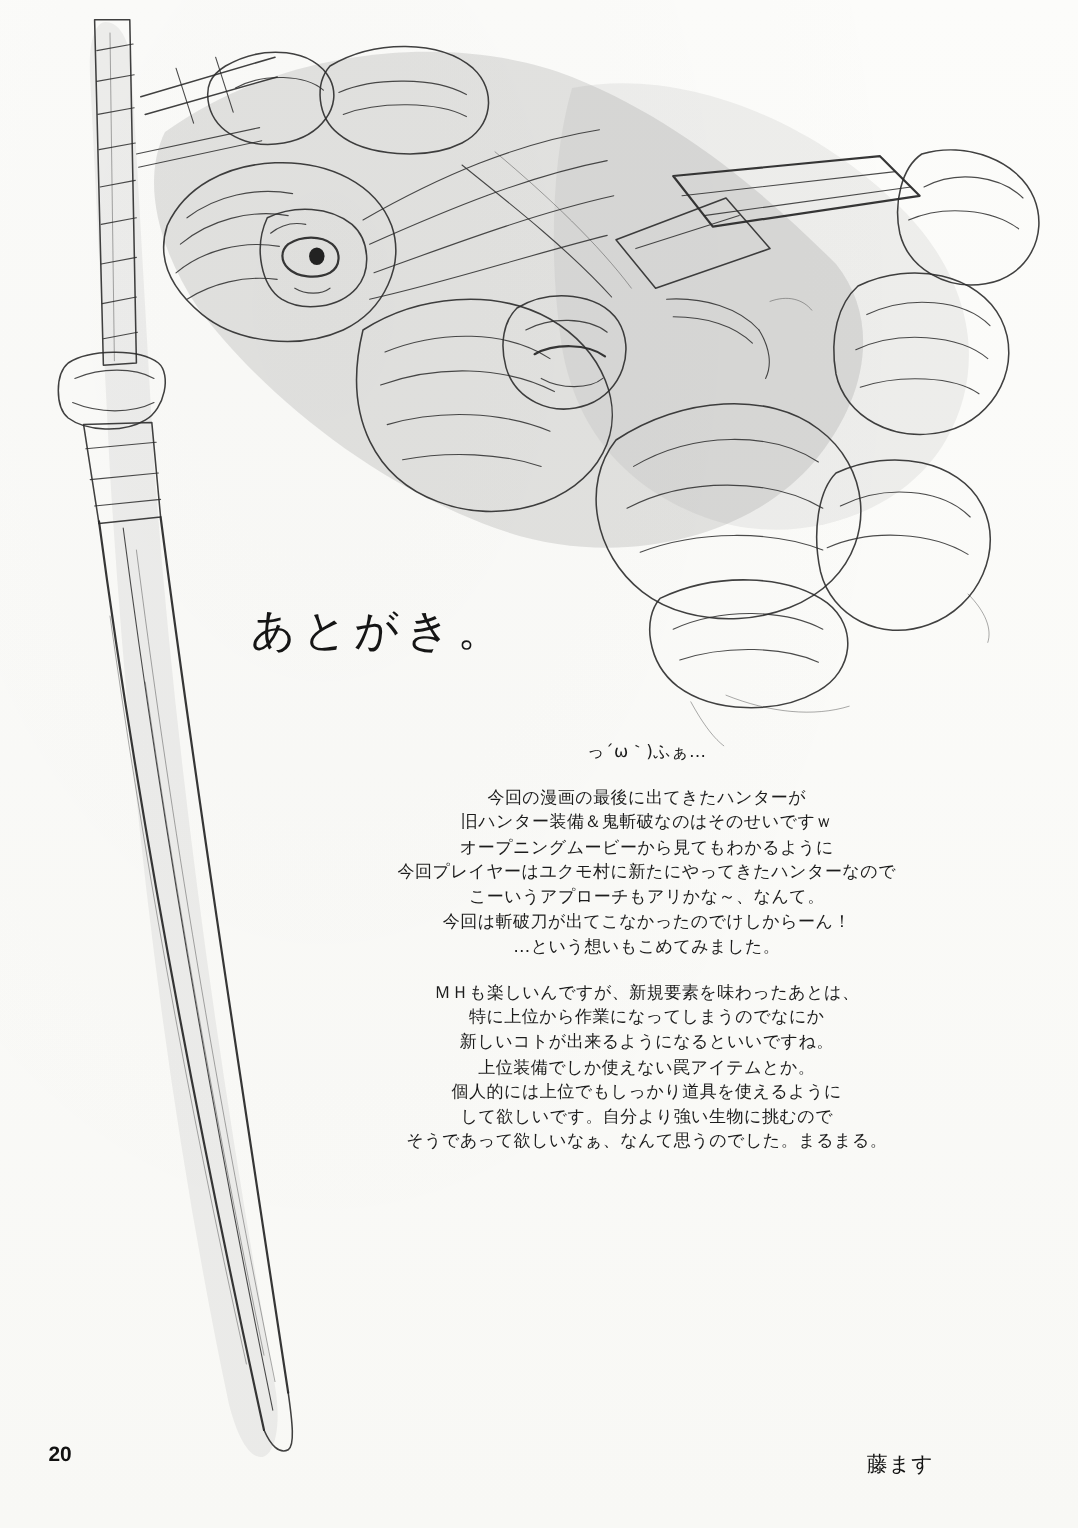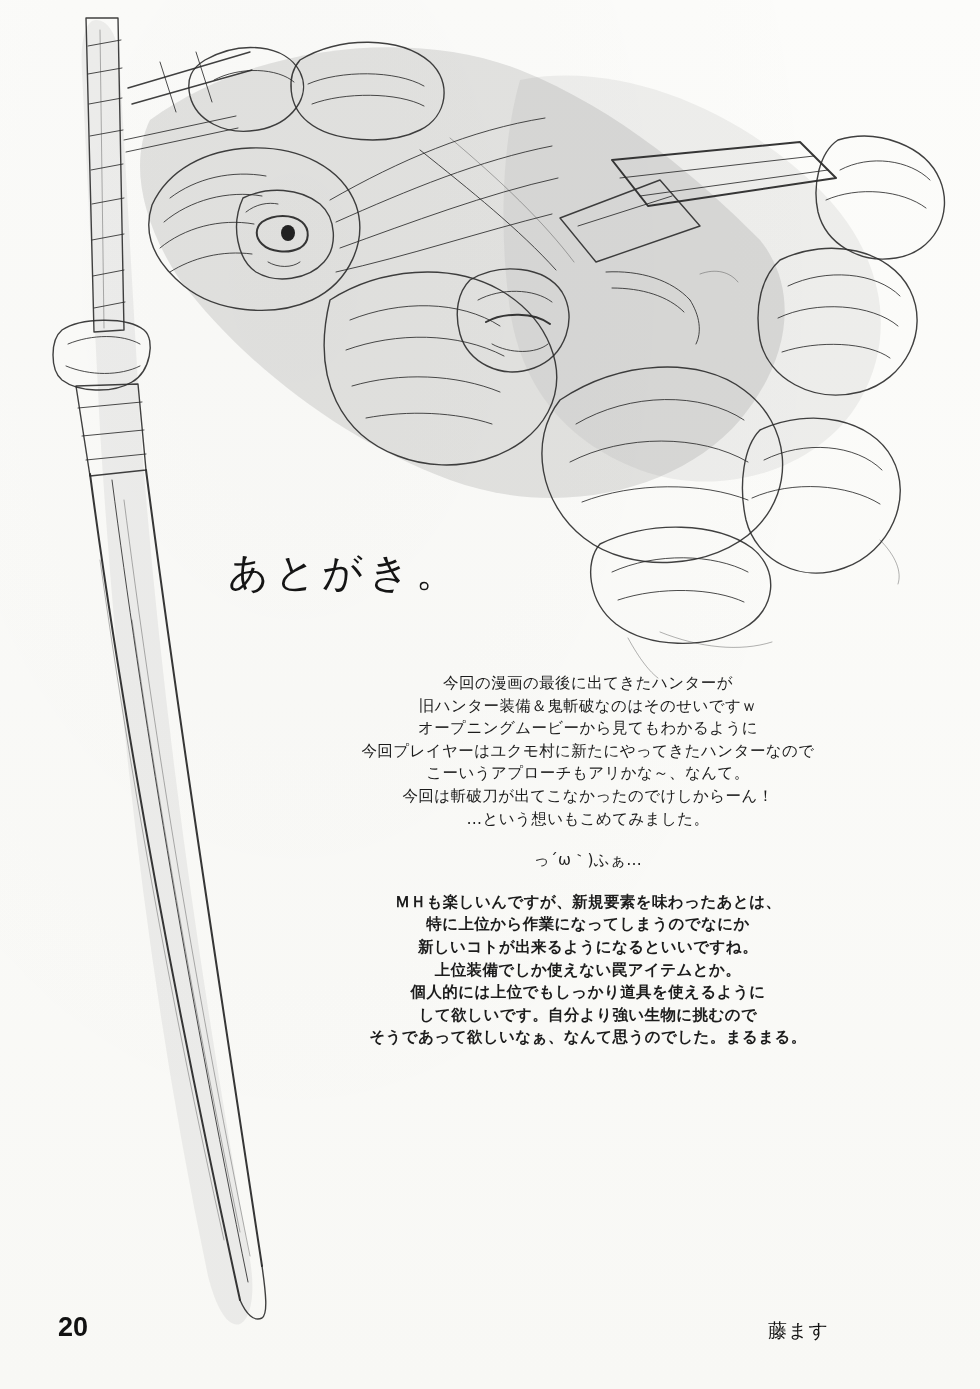--- a/index.html
+++ b/index.html
@@ -66,36 +66,35 @@
     color: #1c1c1c;
     letter-spacing: 0.4px;
     font-family: "DejaVu Sans", sans-serif;
   }
   #body-text .para {
     margin: 0 0 19px 0;
     white-space: pre-line;
   }
   #body-text .para:last-child {
     margin-bottom: 16px;
-    font-weight: bold;
   }
 
   
   #page-number {
     position: absolute;
-    left: 58px;
+    left: 44px;
     top: 1312px;
-    font-size: 27px;
+    font-size: 19px;
     font-weight: bold;
     font-family: "Liberation Sans", sans-serif;
     color: #111;
   }
   #signature {
     position: absolute;
-    left: 768px;
+    left: 788px;
     top: 1318px;
     font-size: 19px;
     color: #111;
     font-family: "DejaVu Sans", sans-serif;
     letter-spacing: 1px;
   }
 
   
   .sk { fill: none; stroke: #2b2b2b; stroke-linecap: round; stroke-linejoin: round; }
   .sk-thin { stroke-width: 1; opacity: .85; }
@@ -230,28 +229,28 @@
       <path class="sk sk-mid" d="M240 1300 C246 1314 254 1322 262 1318 C268 1314 266 1294 262 1266"></path>
 
       <path class="sk sk-faint" d="M100 560 C128 760 168 990 224 1240"></path>
       <path class="sk sk-faint" d="M132 620 C158 800 192 1000 240 1232"></path>
     </g>
   </svg>
 
   <div id="afterword-heading">あとがき。</div>
 
   <div id="body-text">
+    <p class="para">っ´ω｀)ふぁ…</p>
     <p class="para">今回の漫画の最後に出てきたハンターが
 旧ハンター装備＆鬼斬破なのはそのせいですｗ
 オープニングムービーから見てもわかるように
 今回プレイヤーはユクモ村に新たにやってきたハンターなので
 こーいうアプローチもアリかな～、なんて。
 今回は斬破刀が出てこなかったのでけしからーん！
 …という想いもこめてみました。</p>
-    <p class="para">っ´ω｀)ふぁ…</p>
     <p class="para">ＭＨも楽しいんですが、新規要素を味わったあとは、
 特に上位から作業になってしまうのでなにか
 新しいコトが出来るようになるといいですね。
 上位装備でしか使えない罠アイテムとか。
 個人的には上位でもしっかり道具を使えるように
 して欲しいです。自分より強い生物に挑むので
 そうであって欲しいなぁ、なんて思うのでした。まるまる。</p>
   </div>
 
   <div id="page-number">20</div>

